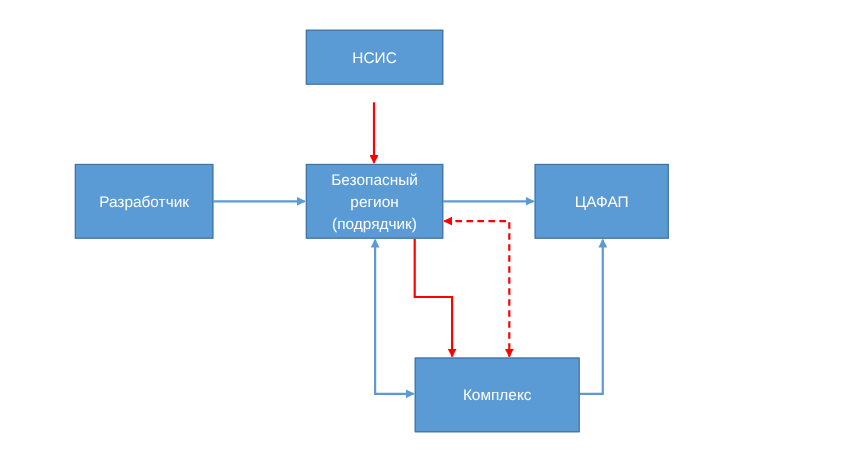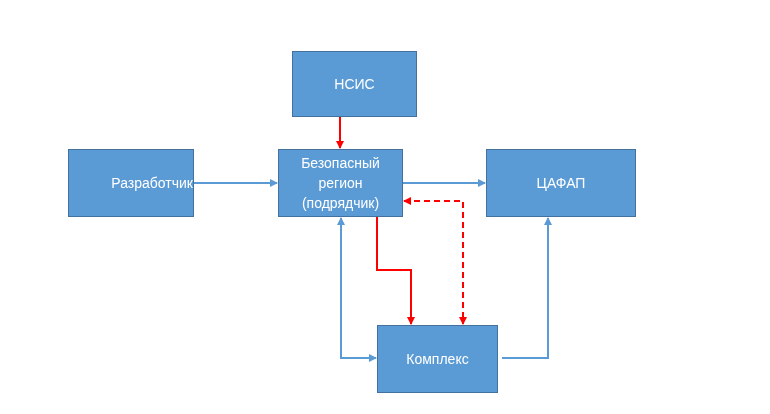--- a/index.html
+++ b/index.html
@@ -3,25 +3,25 @@
   <meta charset="utf-8">
   <style>
     html, body { margin: 0; padding: 0; background: #ffffff; }
     body { width: 770px; height: 414px; position: relative; overflow: hidden;
            font-family: "Liberation Sans", "DejaVu Sans", sans-serif; }
     svg#diagram { position: absolute; left: 0; top: 0; }
     .node { position: absolute; background: #5B9BD5; border: 1px solid #41719C;
             box-sizing: border-box; display: flex; align-items: center; justify-content: center;
             text-align: center; color: #ffffff; font-size: 14px; line-height: 20px; }
     .node span { white-space: pre-line; }
-    #n-nsis   { left: 292px; top: 27px;  width: 125px; height: 66px; margin-top: 24px; }
-    #n-dev    { left: 68px;  top: 149px; width: 126px; height: 68px; justify-content: flex-end; }
+    #n-nsis   { left: 278px; top: 27px;  width: 125px; height: 50px; }
+    #n-dev    { left: 68px;  top: 149px; width: 126px; height: 68px; }
     #n-region { left: 278px; top: 149px; width: 125px; height: 68px; justify-content: center; }
-    #n-cafap  { left: 486px; top: 149px; width: 150px; height: 68px; text-align: center; }
-    #n-complex{ left: 377px; top: 325px; width: 121px; height: 68px; }
+    #n-cafap  { left: 486px; top: 149px; width: 122px; height: 68px; text-align: center; }
+    #n-complex{ left: 377px; top: 325px; width: 150px; height: 68px; }
   </style>
 </head>
 <body>
 
 <svg id="diagram" width="770" height="414">
   <defs>
     <marker id="arrow-blue" markerWidth="8" markerHeight="8" refX="7" refY="4" orient="auto" markerUnits="userSpaceOnUse">
       <path d="M0,0 L8,4 L0,8 z" fill="#5B9BD5"></path>
     </marker>
     <marker id="arrow-red" markerWidth="8" markerHeight="8" refX="7" refY="4" orient="auto" markerUnits="userSpaceOnUse">

